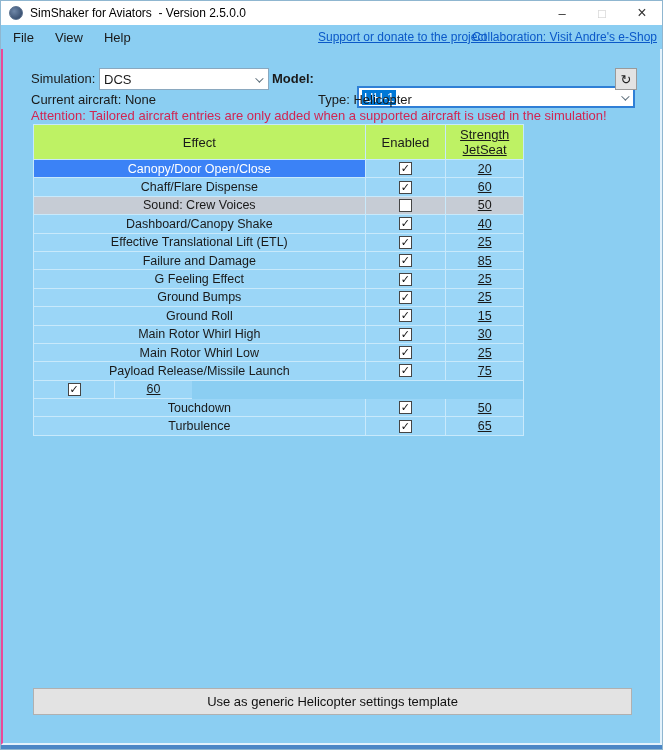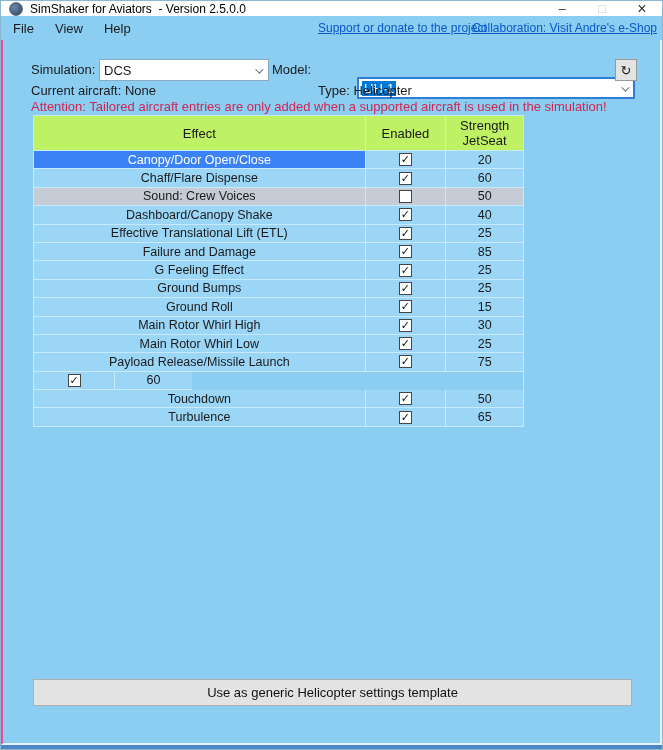--- a/index.html
+++ b/index.html
@@ -3,21 +3,21 @@
 <meta charset="utf-8">
 <style>
   * { margin:0; padding:0; box-sizing:border-box; }
   html,body { width:663px; height:750px; background:#fff; }
   body { font-family:"Liberation Sans", sans-serif; color:#1a1a1a; }
 
   .window { position:relative; width:663px; height:750px;
     border:1px solid #8fb6d0; display:flex; flex-direction:column; background:#8bcef2; }
 
   
-  .titlebar { height:15px; background:#ffffff; display:flex; align-items:center; flex-shrink:0; }
+  .titlebar { height:24px; background:#ffffff; display:flex; align-items:center; flex-shrink:0; }
   .app-icon { width:14px; height:14px; border-radius:50%; margin-left:8px;
     background:radial-gradient(circle at 35% 35%, #6f87a8, #273d5e); border:1px solid #5a708e; }
   .title-text { font-size:12px; margin-left:7px; color:#000; white-space:pre; }
   .win-controls { margin-left:auto; display:flex; height:100%; }
   .win-btn { width:40px; height:100%; display:flex; align-items:center; justify-content:center;
     font-size:13px; color:#333; }
   .win-btn.disabled { color:#c9c9c9; }
   .win-btn.close { font-size:16px; }
 
   
@@ -56,21 +56,21 @@
   .effects-table { position:absolute; left:30px; top:75px; width:491px;
     border:1px solid #c8e9fb; border-bottom:none; font-size:12.5px; }
   .t-row { display:flex; height:18.4px; }
   .t-row.header { height:35px; }
   .t-cell { border-right:1px solid #c8e9fb; border-bottom:1px solid #c8e9fb;
     display:flex; align-items:center; justify-content:center; background:#9bd6f7; overflow:hidden; }
   .t-cell:last-child { border-right:none; }
   .header .t-cell { background:#bef264; font-size:13px; flex-direction:column; line-height:15px; }
   .c-effect { width:333px; }
   .c-enabled { width:81px; }
-  .c-strength { width:77px; }
+  .c-strength { width:77px;text-decoration:underline; }
   .c-effect.sel { background:#3b82f6; color:#ffffff; }
   .t-row.dis .t-cell { background:#c6ccd5; }
 
   .cb { width:13px; height:13px; background:#fff; border:1px solid #454545;
     font-size:11px; line-height:11px; text-align:center; color:#111; }
 
   .template-btn { position:absolute; left:30px; top:639px; width:599px; height:27px;
     background:#e3e3e3; border:1px solid #b0b0b0; font-size:13px; color:#111;
     display:flex; align-items:center; justify-content:center; }
 </style>
@@ -99,21 +99,21 @@
 
 
   <div class="panel">
 
     <div class="lbl" style="left:28px; top:22px;">Simulation:</div>
     <div class="combo" style="left:96px; top:19px; width:170px;align-items:center;">
       <span>DCS</span>
       <span class="chevron"></span>
     </div>
 
-    <div class="lbl" style="left:269px; top:22px;">Model:</div>
+    <div class="lbl" style="left:269px; top:22px;font-weight:bold;">Model:</div>
     <div class="combo focused" style="left:315px; top:37px; width:278px;margin-left:39px;">
       <span class="selected-text">UH-1</span>
       <span class="chevron"></span>
     </div>
 
     <div class="refresh-btn" style="left:612px; top:19px;">
       <span>↻</span>
     </div>
 
     <div class="lbl" style="left:28px; top:43px;">Current aircraft: None</div>

